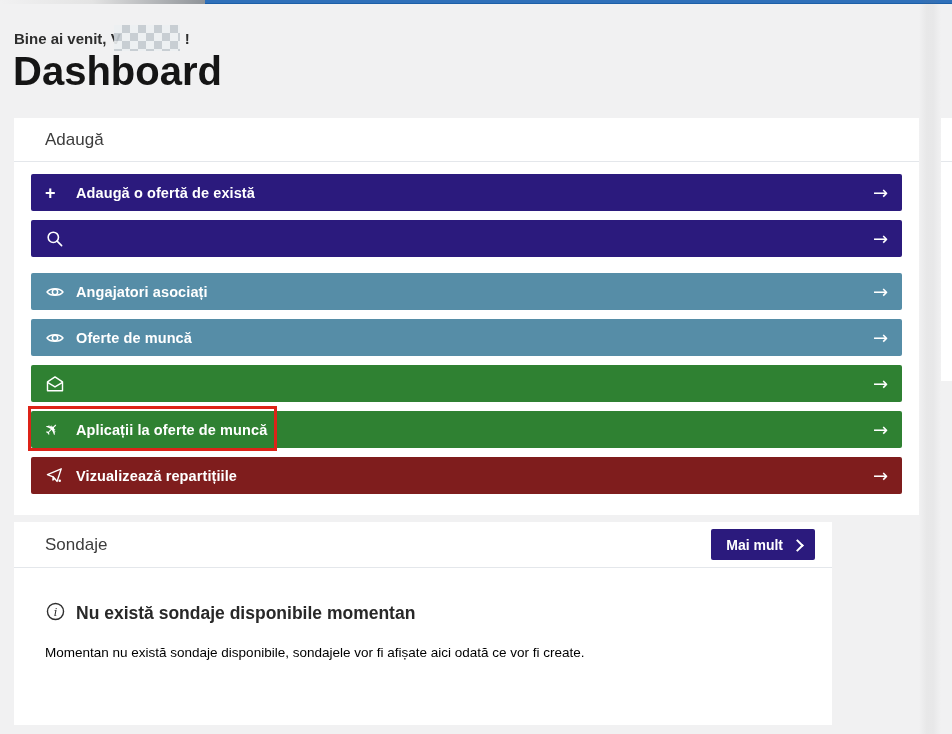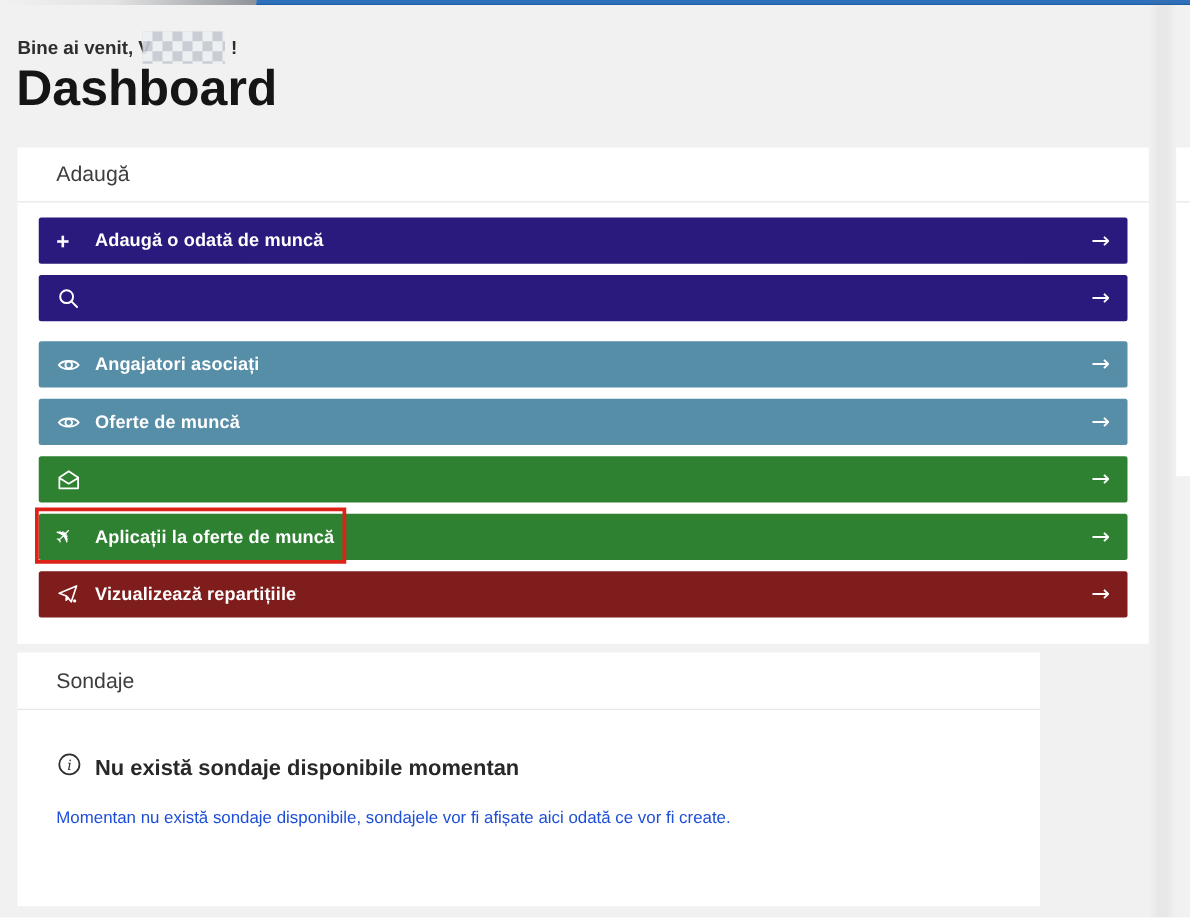--- a/index.html
+++ b/index.html
@@ -51,21 +51,21 @@
   .surveys-header { position:relative; height:46px; display:flex; align-items:center;
                     padding-left:31px; border-bottom:1px solid #e4e7eb; box-sizing:border-box; }
   .more-btn { position:absolute; right:17px; top:7px; height:31px;
               background:#2b1a7d; color:#fff; border:none; border-radius:2px;
               font-family:inherit; font-size:14px; font-weight:700;
               display:flex; align-items:center; gap:10px; padding:0 13px 0 15px; cursor:pointer; }
   .chevron { width:7px; height:7px; border-right:2px solid #fff; border-top:2px solid #fff;
              transform:rotate(45deg); margin-top:1px; }
   .empty-row { display:flex; align-items:center; gap:10px; margin:33px 0 0 31px; }
   .empty-title { font-size:17.5px; font-weight:700; color:#282828; }
-  .empty-desc { margin:19px 12px 0 31px; font-size:13.5px; color:#1d4ed8; }
+  .empty-desc { margin:19px 12px 0 31px; font-size:13.5px; color:#000000; }
 
   
   .side-card { left:941px; top:118px; width:11px; height:263px; background:#fff; }
   .side-card .divider { margin-top:43px; border-top:1px solid #e4e7eb; }
   .gap-shade { position:absolute; left:919px; top:0; width:22px; height:734px;
                background:linear-gradient(90deg, rgba(110,110,110,0) 0%,
                  rgba(110,110,110,.07) 35%, rgba(110,110,110,.07) 65%, rgba(110,110,110,0) 100%); }
 </style>
 </head>
 <body>
@@ -84,21 +84,21 @@
 
 <section class="card actions-card">
   <div class="card-header">
     <h2 class="card-title">Adaugă</h2>
   </div>
   <div class="actions-list" id="actions-list">
       <div class="action-btn" style="background: rgb(43, 26, 125);">
         <span class="btn-icon">
           <span class="plus-glyph">+</span>
         </span>
-        <span class="btn-label">Adaugă o odată de muncă</span>
+        <span class="btn-label">Adaugă o ofertă de există</span>
         <span class="btn-arrow">→</span>
       </div>
       <div class="action-btn" style="background: rgb(43, 26, 125);">
         <span class="btn-icon">
           <svg viewBox="0 0 24 24" width="19" height="19" fill="none" stroke="#fff" stroke-width="2" stroke-linecap="round">
             <circle cx="10.5" cy="10.5" r="6.5"></circle>
             <line x1="15.3" y1="15.3" x2="21" y2="21"></line>
           </svg>
         </span>
         <span class="btn-arrow">→</span>
@@ -150,20 +150,24 @@
         </span>
         <span class="btn-label">Vizualizează repartițiile</span>
         <span class="btn-arrow">→</span>
       </div>
     </div>
 </section>
 
 <section class="card surveys-card">
   <div class="surveys-header">
     <h2 class="card-title">Sondaje</h2>
+    <button class="more-btn">
+      <span>Mai mult</span>
+      <span class="chevron"></span>
+    </button>
   </div>
   <div class="empty-row">
     <span>
       <svg viewBox="0 0 24 24" width="21" height="21" fill="none">
         <circle cx="12" cy="12" r="9.2" stroke="#2f2f2f" stroke-width="1.6"></circle>
         <text x="12.2" y="16.8" text-anchor="middle" font-size="13" font-style="italic" font-family="DejaVu Serif, serif" fill="#2f2f2f">i</text>
       </svg>
     </span>
     <span class="empty-title">Nu există sondaje disponibile momentan</span>
   </div>

